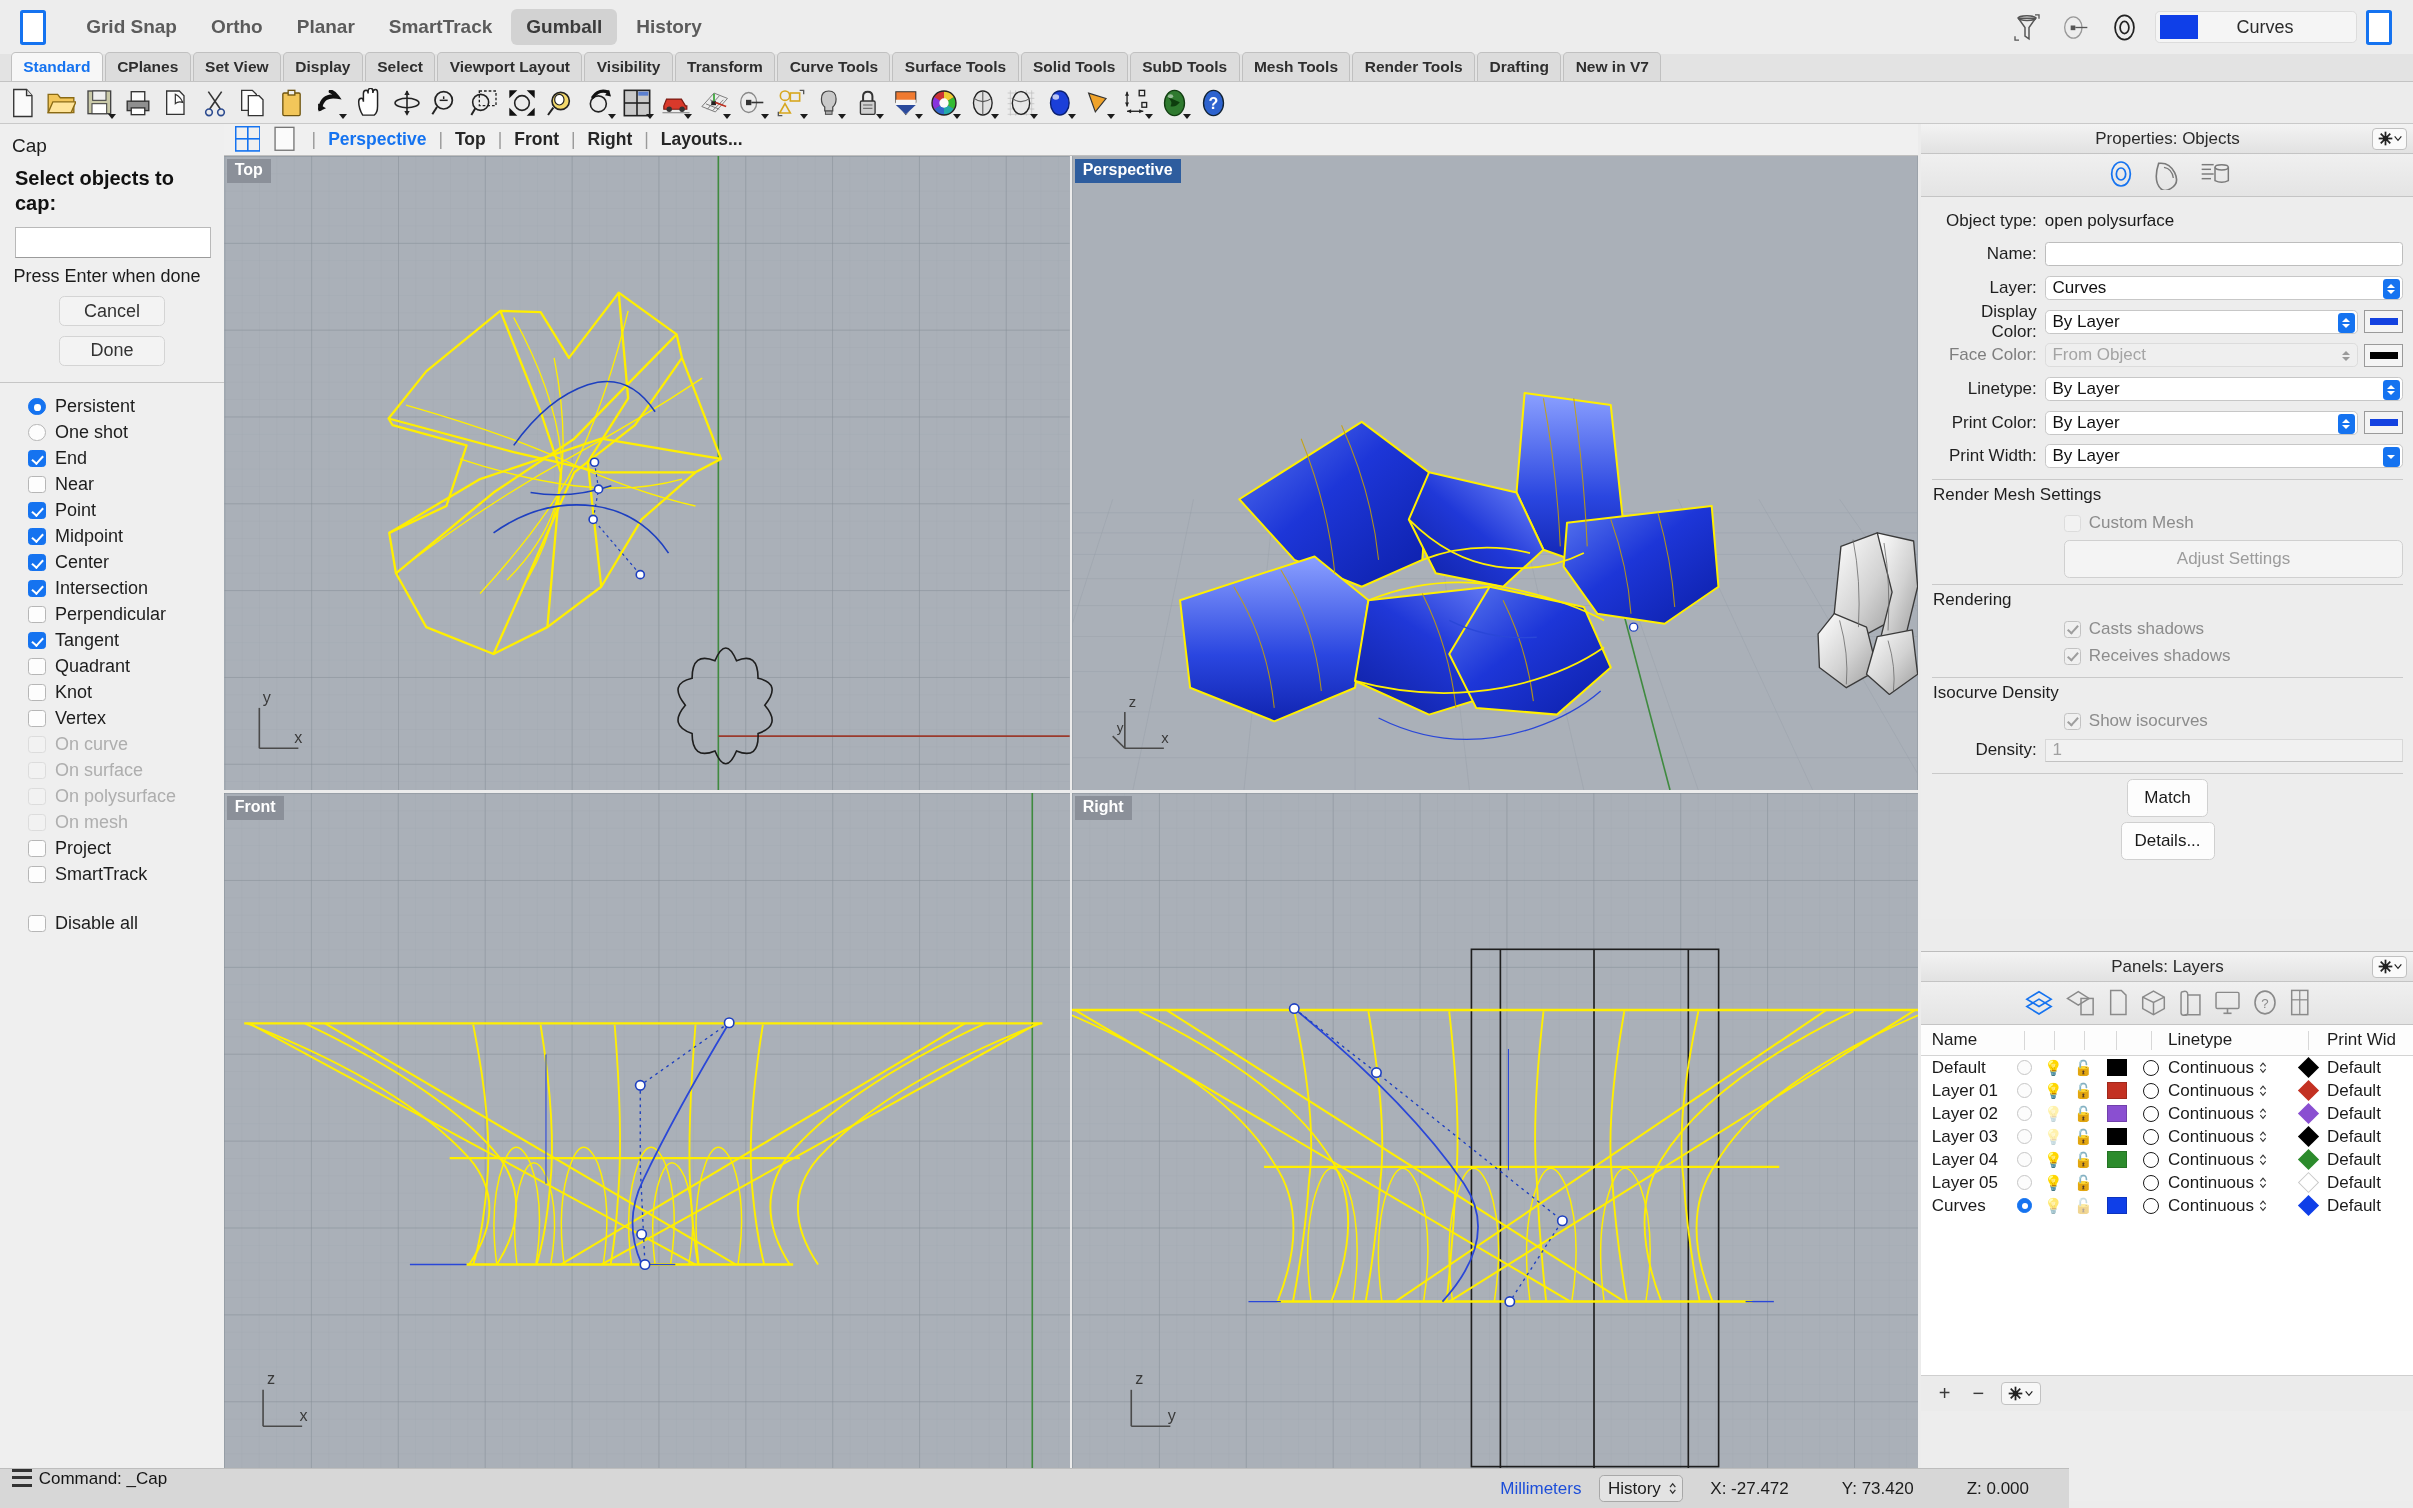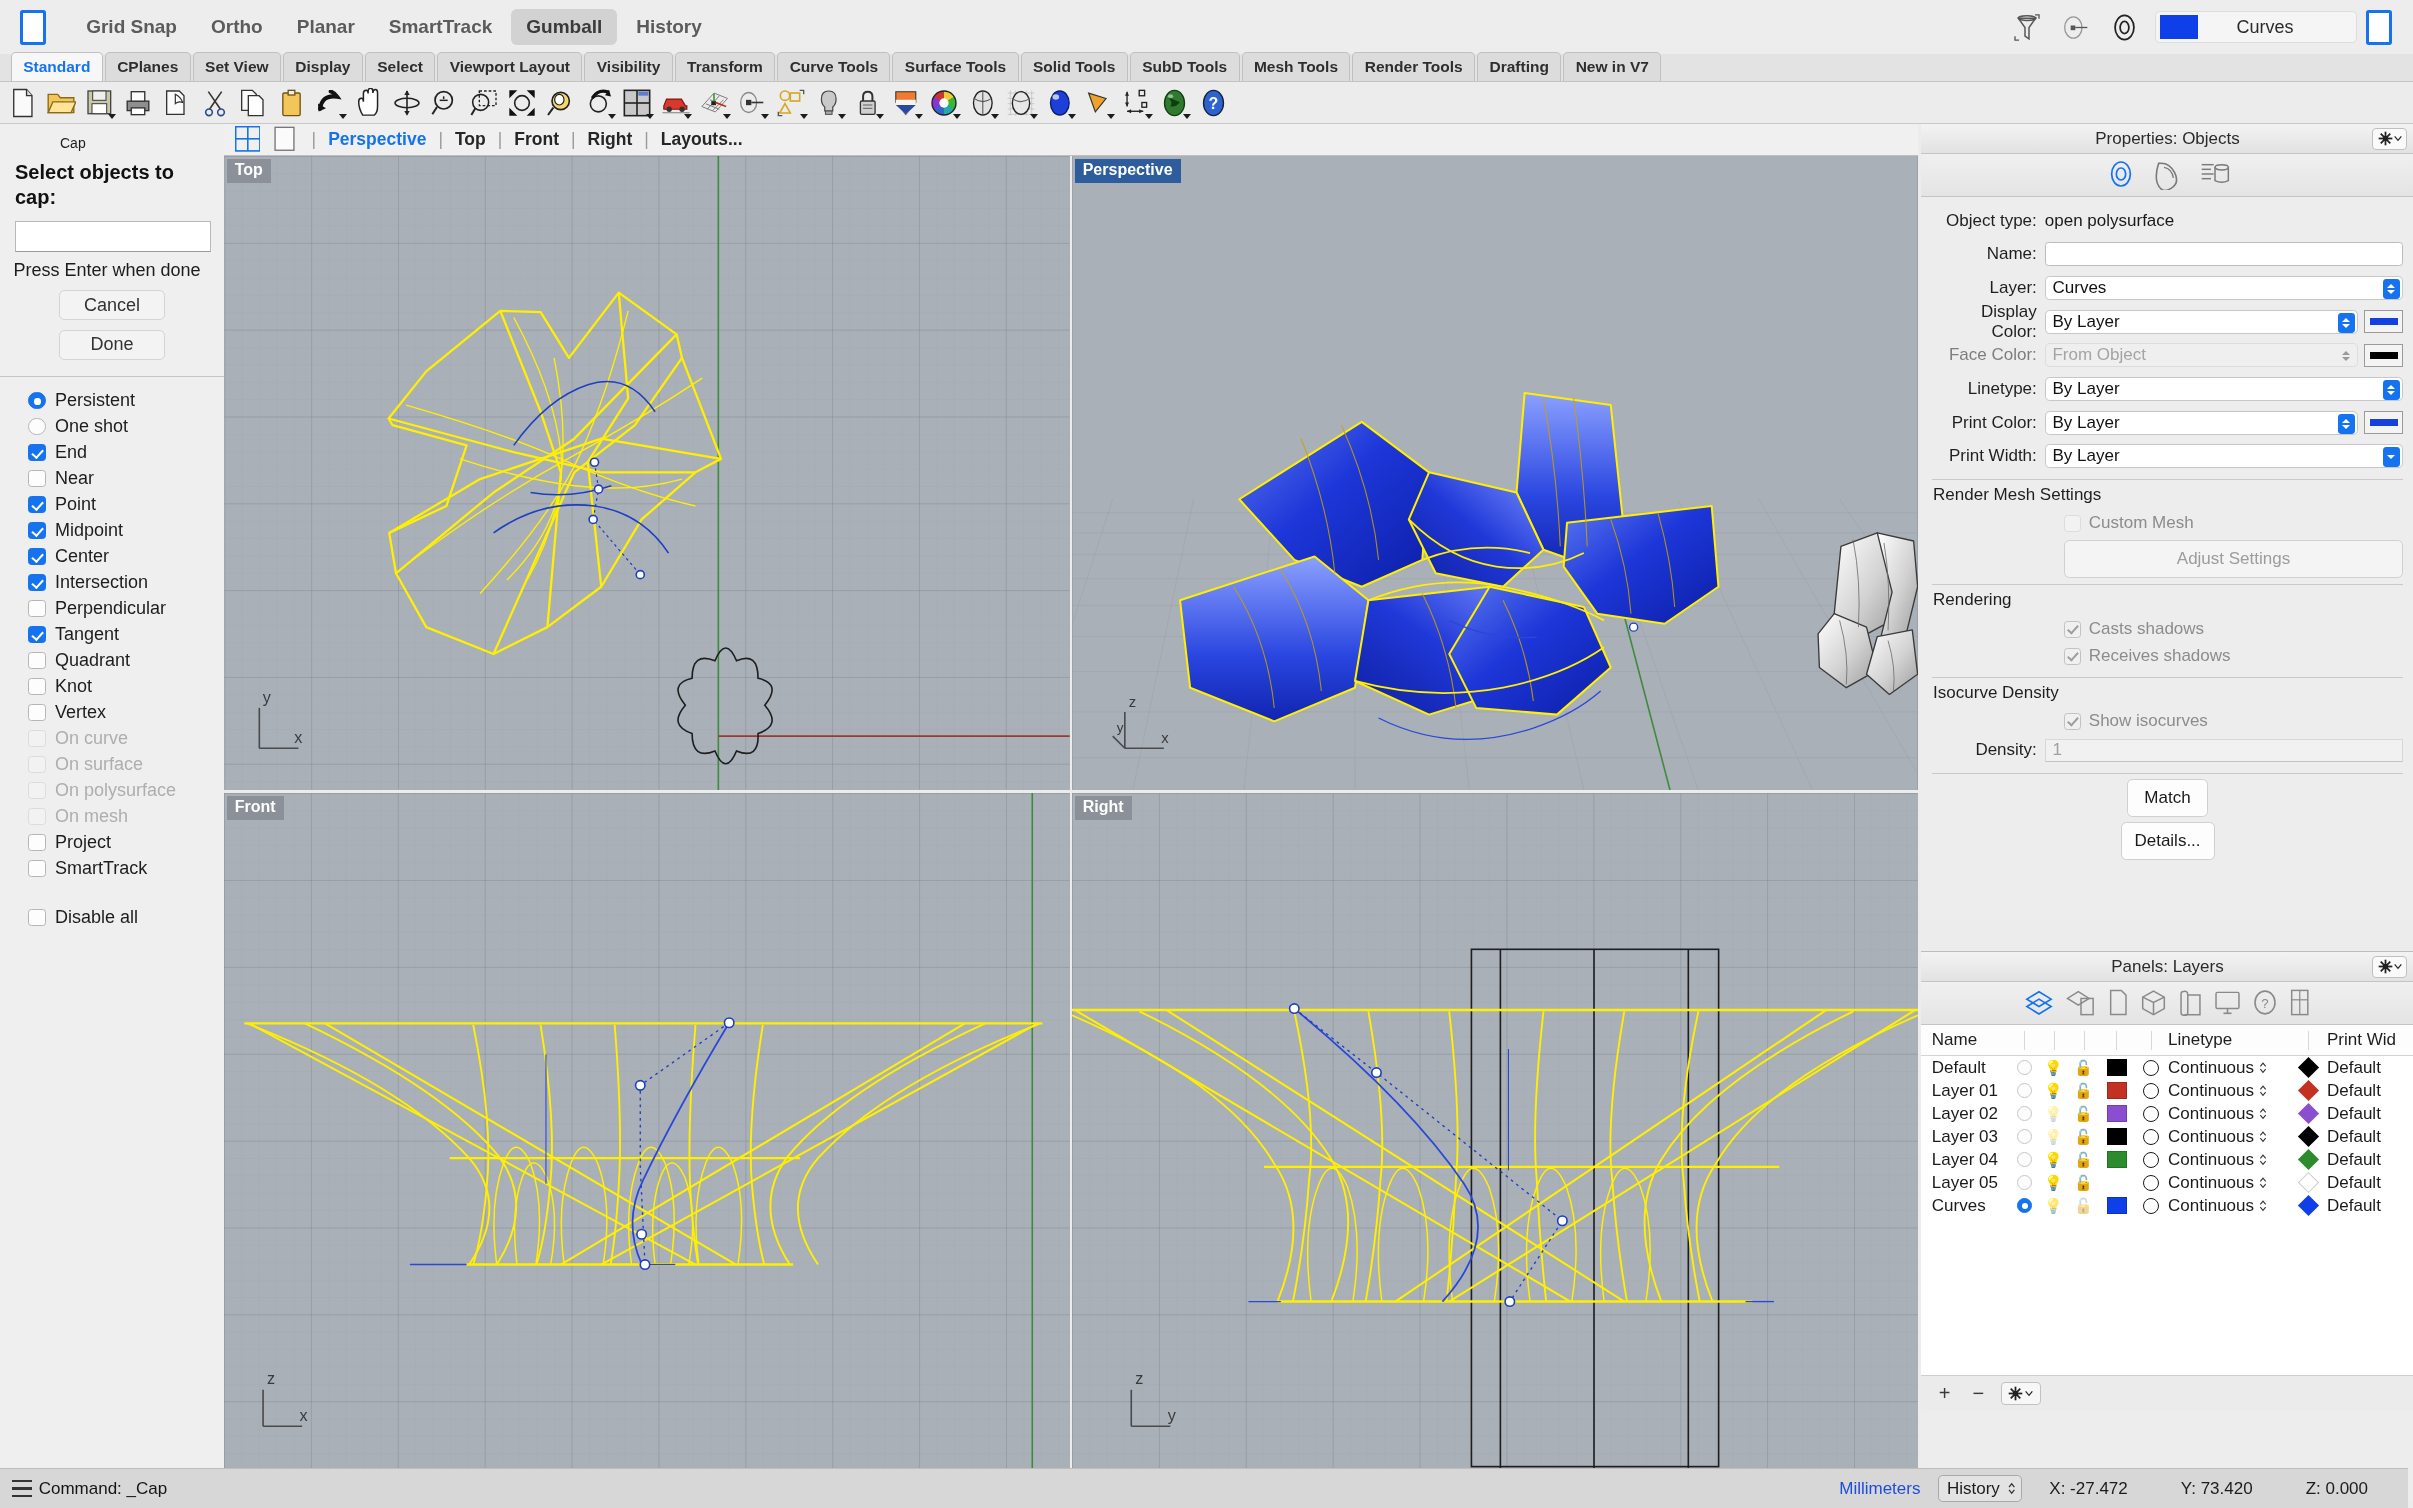--- a/index.html
+++ b/index.html
@@ -71,21 +71,21 @@
     content: ''; position: absolute; right: 0.7px; bottom: 1.3px;
     border-left: 4px solid transparent; border-right: 4px solid transparent;
     border-top: 5.4px solid #1c1c1c;
   }
 
   
   .sidebar {
     position: absolute; left: 0; top: 124px; width: 224px; height: 1344px;
     background: #efefef;
   }
-  .cmd-name { font-size: 14px; color: #1c1c1c; padding: 10.8px 0 0 12px; margin-left: 48px; }
+  .cmd-name { font-size: 19px; color: #1c1c1c; padding: 10.8px 0 0 12px; }
   .cmd-prompt { font-size: 20px; font-weight: bold; color: #111; padding: 9.4px 13.5px 0 15px; line-height: 1.25; }
   .cmd-input {
     margin: 10.8px 13.5px 0 15px; height: 31px; background: #fff;
     border: 0.7px solid #b9b9b9; border-bottom: 1.3px solid #9b9b9b;
   }
   .cmd-hint { font-size: 18px; color: #1c1c1c; padding: 8px 0 0 13.5px; }
   .cmd-btn {
     margin: 9.4px auto 0 auto; width: 106px; height: 30px;
     border: 0.7px solid #d4d4d4; border-radius: 5.4px; background: #f3f3f3;
     font-size: 18px; color: #333; display: flex; align-items: center; justify-content: center;
@@ -247,23 +247,23 @@
     display: flex; align-items: center; padding-left: 12px; gap: 10.8px;
   }
   .lfbtn { font-size: 20px; color: #3a3a3a; width: 23px; text-align: center; }
   .lfgear {
     width: 40px; height: 23px; border: 0.7px solid #c2c2c2; border-radius: 4px;
     background: #f7f7f7; display: flex; align-items: center; justify-content: center; gap: 2px;
   }
 
   
   .statusbar {
-    position: absolute; left: 0; top: 1468px; width: 2408px; height: 40px;
+    position: absolute; left: 0; top: 1468px; width: 2069px; height: 40px;
     background: #d7d7d7; border-top: 0.7px solid #bdbdbd;
-    display: flex; align-items: center;
+    display: flex; 
   }
   .sb-cmdicon { margin-left: 12px; width: 20px; height: 17.5px; display:flex; flex-direction:column; justify-content:space-between; }
   .sb-cmdicon span { height: 2.7px; background: #333; display:block; }
   .sb-cmdicon span:nth-child(1){ width: 20px; }
   .sb-cmdicon span:nth-child(2){ width: 20px; }
   .sb-cmdicon span:nth-child(3){ width: 20px; }
   .sb-cmd { font-size: 17px; color: #151515; margin-left: 6.7px; }
   .sb-right { margin-left: auto; display: flex; align-items: center; padding-right: 40px; gap: 0; }
   .sb-units { font-size: 17px; color: #1d4ed8; margin-right: 17.5px; }
   .sb-cplane {

